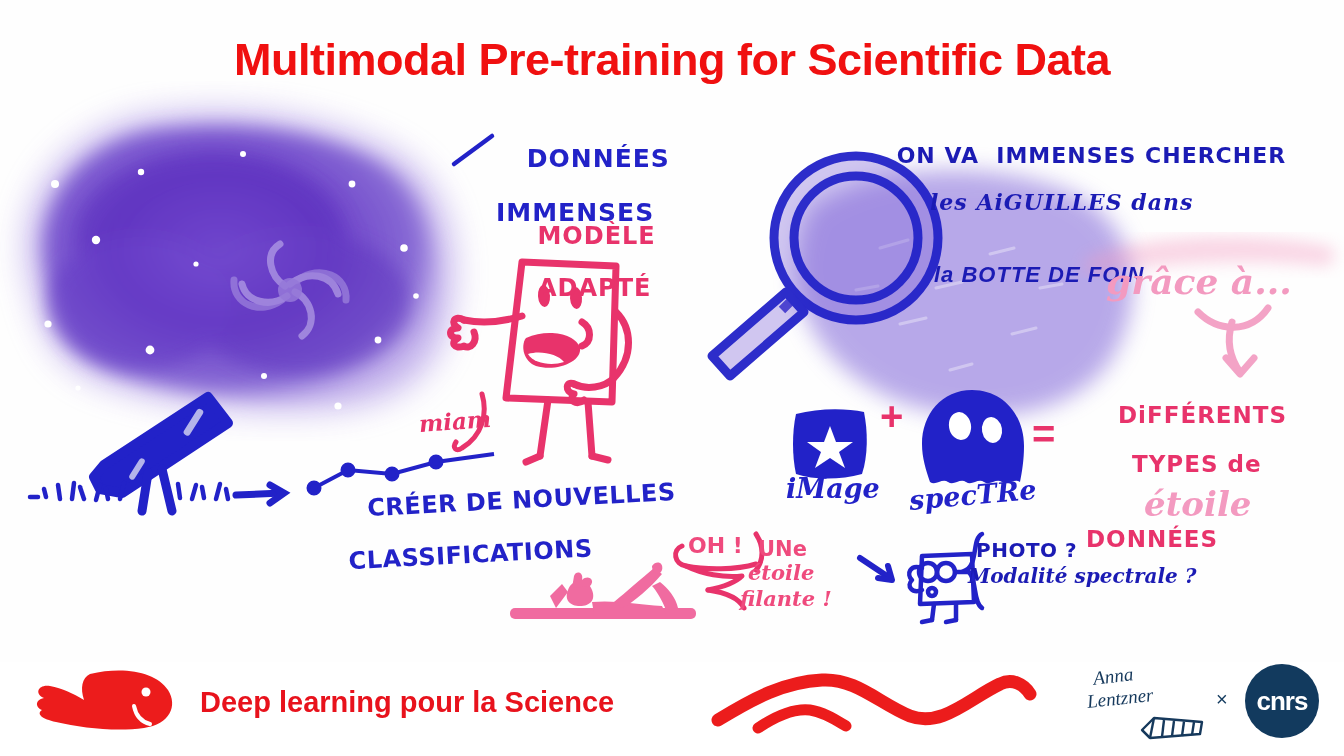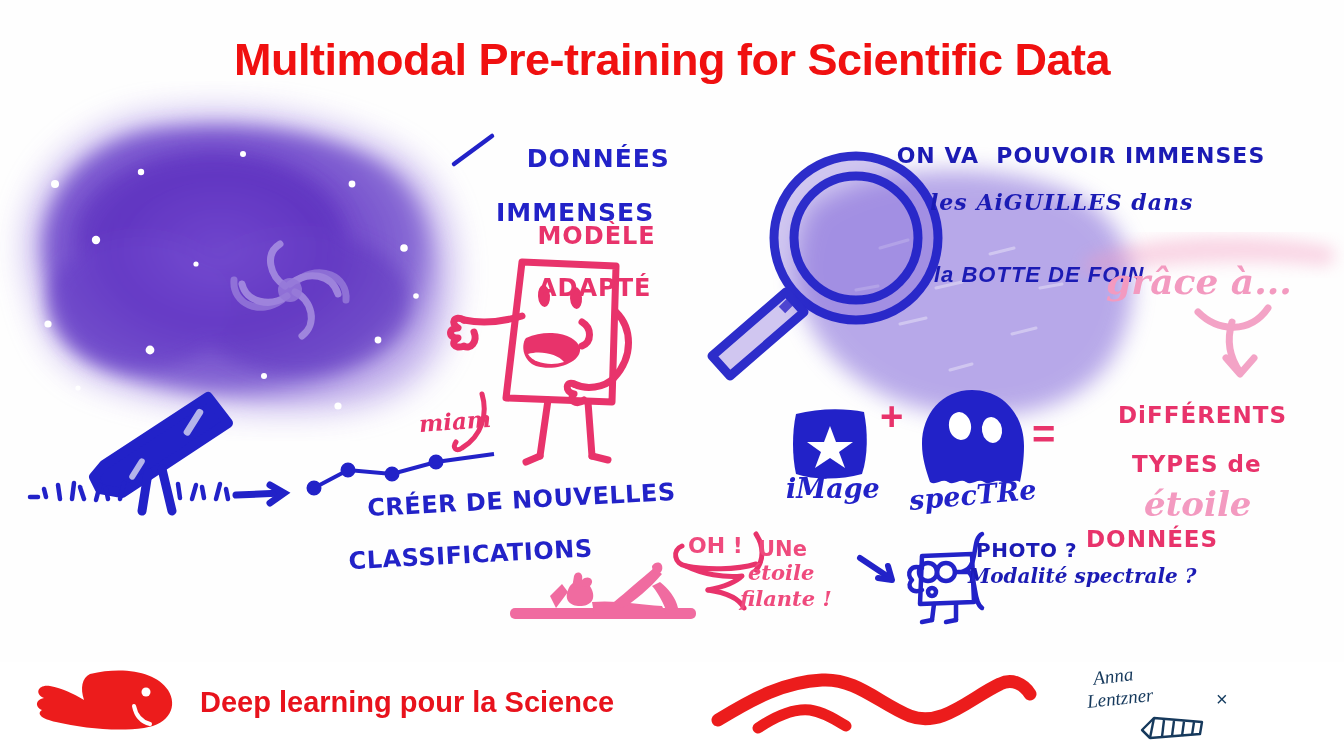--- a/index.html
+++ b/index.html
@@ -365,21 +365,21 @@
   </div>
 
   <div class="abs hand-cursive pink" id="t-miam">miam</div>
 
   <div class="abs hand blue" id="t-creer">
     <span>CRÉER DE NOUVELLES</span>
     <span class="l2">CLASSIFICATIONS</span>
   </div>
 
   <div class="abs hand deepblue" id="t-chercher">
-    <span>ON VA  POUVOIR IMMENSES</span>
+    <span>ON VA  IMMENSES CHERCHER</span>
     <span class="l2">les AiGUILLES dans</span>
     <span class="l3">la BOTTE DE FOIN</span>
   </div>
 
   <div class="abs hand-cursive lightpink" id="t-grace">grâce à...</div>
 
   <div class="abs hand pink" id="t-diff">
     <span>DiFFÉRENTS</span>
     <span class="l2">TYPES de</span>
     <span class="l3">DONNÉES</span>
@@ -425,14 +425,15 @@
       <path d="M14,18 L22,26"></path>
       <path d="M36,8 L34,25"></path>
         <path d="M46,9 L44,24"></path>
       <path d="M56,9.5 L54,24"></path>
         <path d="M66,10 L64,23"></path>
     </g>
   </svg>
 
   <div class="abs" id="credit-x">×</div>
 
+  <div class="abs" id="cnrs">cnrs</div>
 
 </div>
 
 </body></html>

